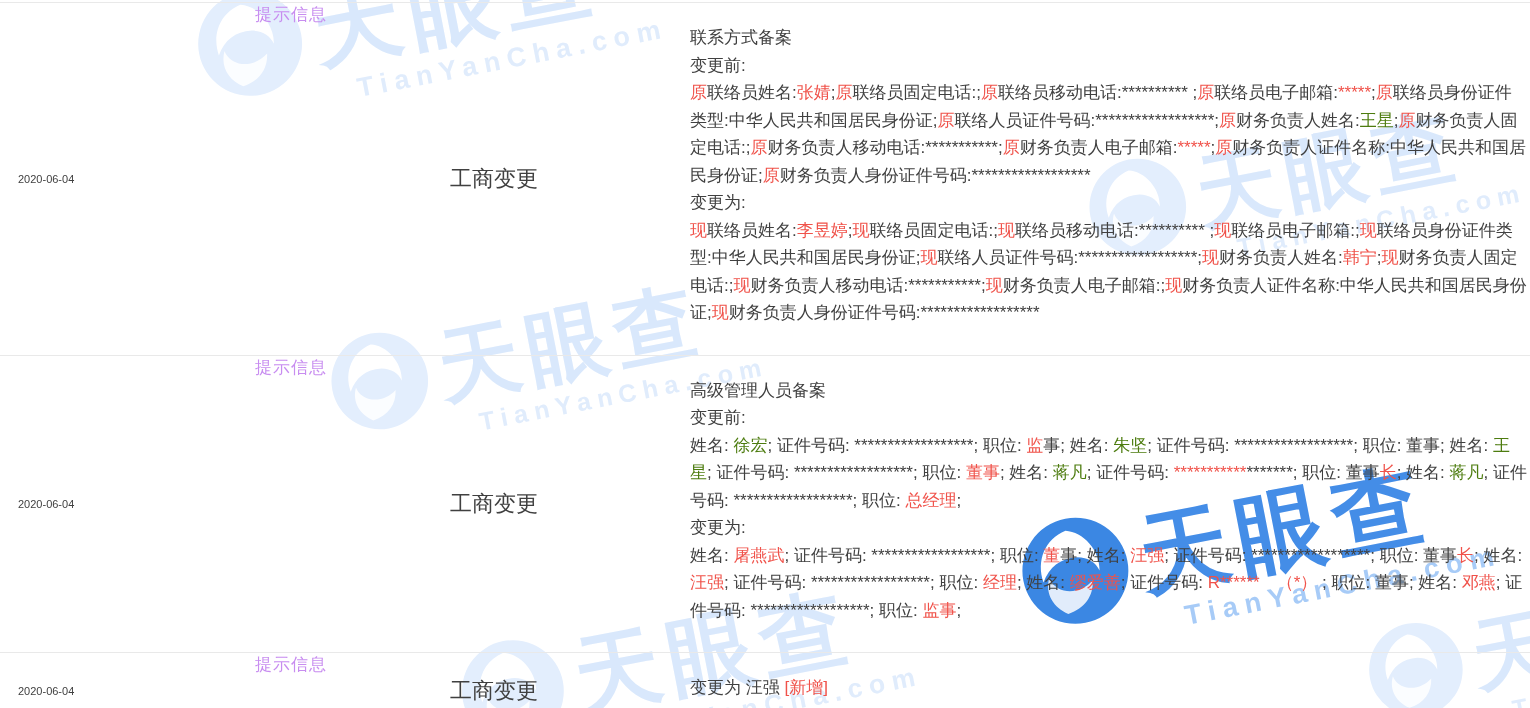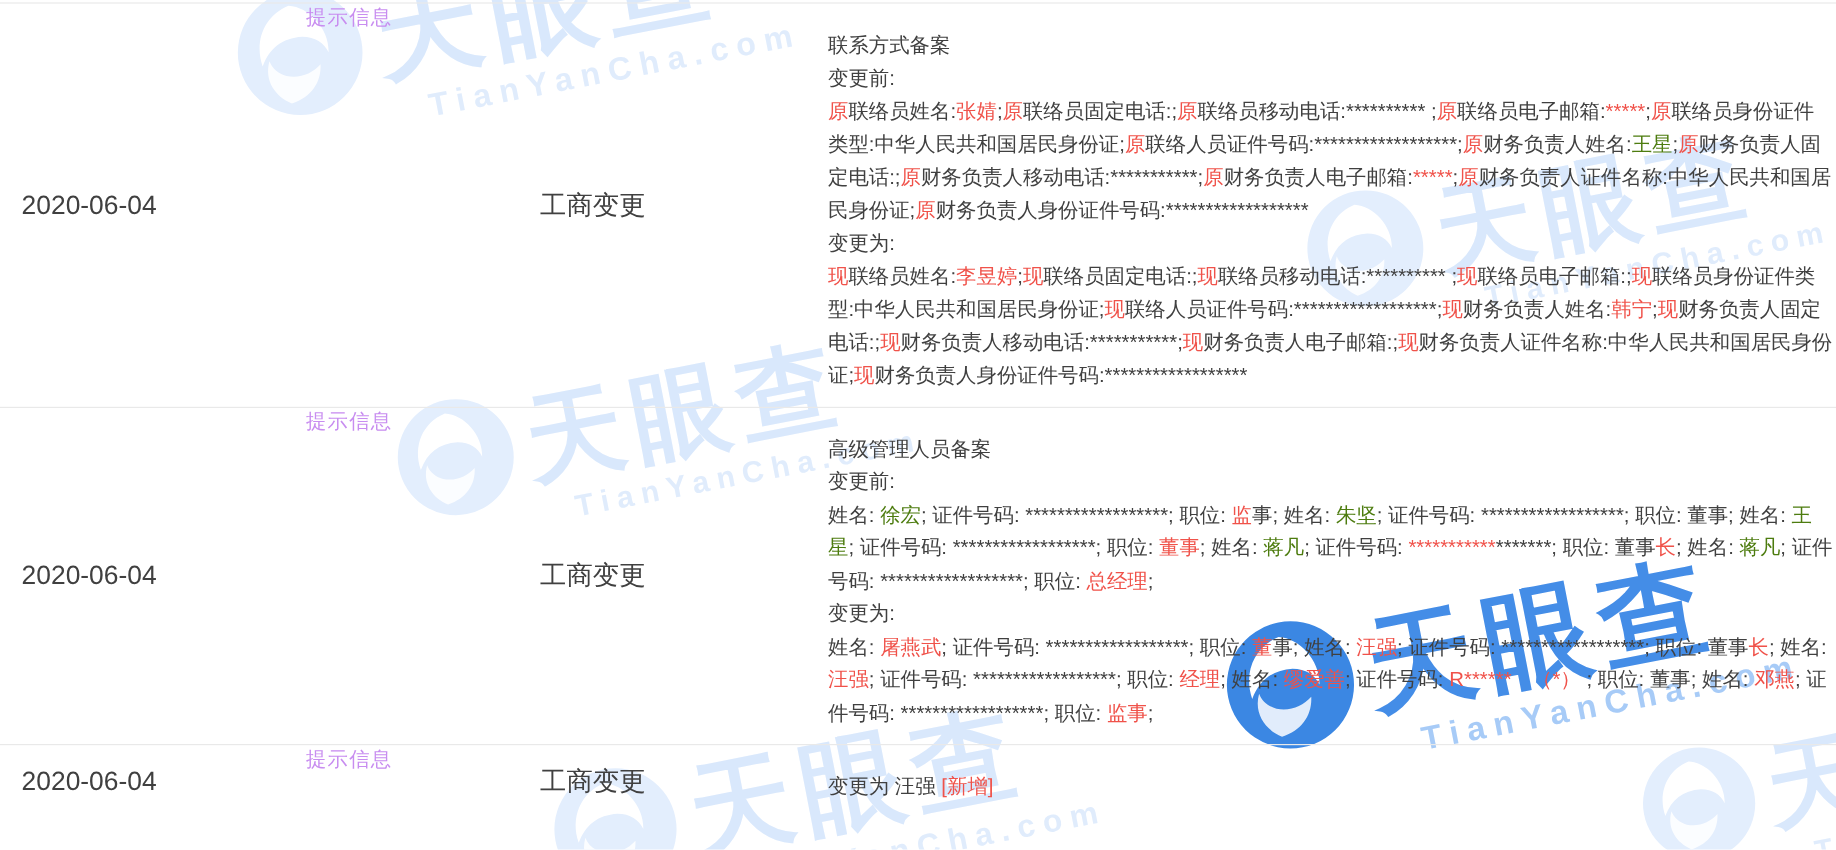--- a/index.html
+++ b/index.html
@@ -17,25 +17,25 @@
   .wm.light{color:#e3eefd;}
   .wm.light .wm-name{color:#d9e8fc;}
   .wm.light .wm-domain{color:#e0ecfc;}
   .wm.vivid{color:#3181e2;opacity:.95;}
   .wm.vivid .wm-name{color:#3b87e6;}
   .wm.vivid .wm-domain{color:#a3c9f7;}
   
   .records{position:relative;z-index:1;margin-top:2px;border-top:1px solid #e9e9e9;}
   .row{display:flex;border-bottom:1px solid #e9e9e9;}
   .row:last-child{border-bottom:none;}
-  .cell-date{width:237px;box-sizing:border-box;padding-left:18px;display:flex;align-items:center;font-size:22px;}
+  .cell-date{width:237px;box-sizing:border-box;padding-left:18px;display:flex;align-items:center;font-size:11px;}
   .cell-tag{width:213px;box-sizing:border-box;padding-left:18px;display:flex;align-items:flex-start;}
   .tag{color:#c88df0;font-size:17px;letter-spacing:1px;cursor:pointer;}
   .cell-type{width:240px;display:flex;align-items:center;font-size:22px;}
-  .cell-content{width:838px;box-sizing:content-box;padding:21px 0 12px;font-size:17px;line-height:27.5px;word-break:break-all;}
+  .cell-content{width:838px;box-sizing:content-box;padding:21px 0 28px;font-size:17px;line-height:27.5px;word-break:break-all;}
   .cell-content p{margin:0;}
   .red{color:#f0524a;}
   .blue{color:#4d7c0f;cursor:pointer;}
 </style>
 </head>
 <body>
 
 <div class="wm light" style="left:188px;top:2px;transform:rotate(-11deg);">
   <div class="wm-row">
     <span class="wm-logo">

